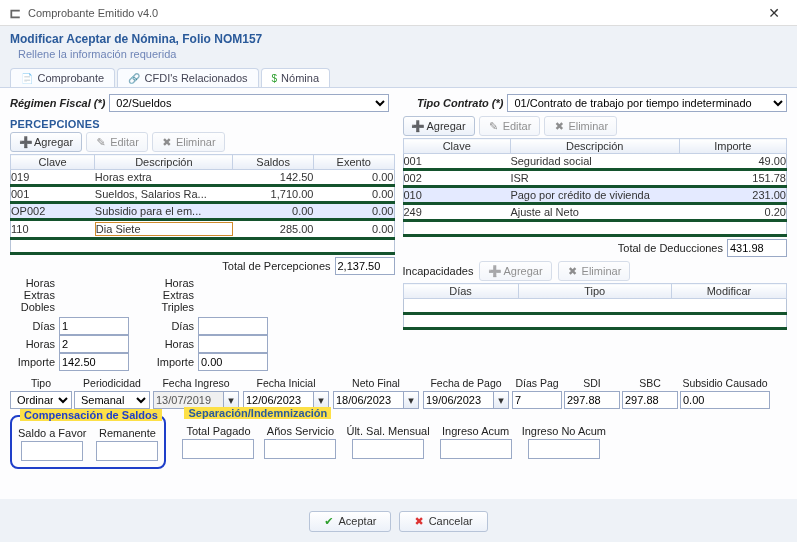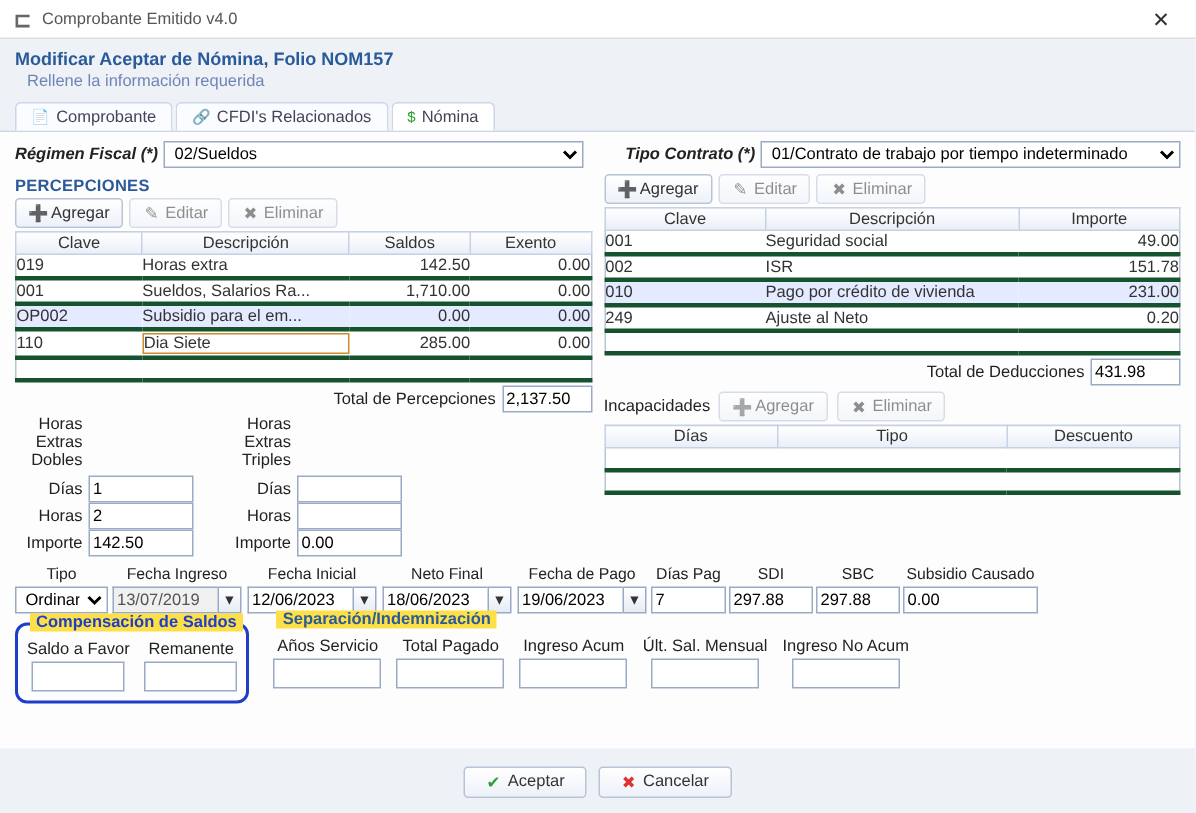--- a/index.html
+++ b/index.html
@@ -282,21 +282,21 @@
         <table class="grid">
           <colgroup>
               <col style="width:30%">
               <col style="width:40%">
               <col style="width:30%">
             </colgroup>
           <thead>
               <tr>
             <th>Días</th>
             <th>Tipo</th>
-            <th>Descuento</th>
+            <th>Modificar</th>
           </tr>
             </thead>
           <tbody>
               <tr>
                 <td></td>
                 <td></td>
                 <td></td>
               </tr>
               <tr>
                 <td></td>
@@ -306,20 +306,24 @@
             </tbody>
         </table>
       </div>
     </div>
   </div>
 
   <div class="frow">
     <div class="fcol" style="width:62px">
         <span class="lbl">Tipo</span>
         <select><option>Ordinaria</option></select>
+      </div>
+    <div class="fcol" style="width:76px">
+        <span class="lbl">Periodicidad</span>
+        <select><option>Semanal</option></select>
       </div>
     <div class="fcol" style="width:88px">
         <span class="lbl">Fecha Ingreso</span>
         <div class="date-wrap">
           <input style="background: rgb(240, 240, 240); width: 70px;" disabled="" value="13/07/2019">
           <span class="dd">▾</span>
         </div>
       </div>
     <div class="fcol" style="width:88px">
         <span class="lbl">Fecha Inicial</span>
@@ -371,33 +375,33 @@
         <div class="gcol">
             <span class="lbl">Remanente</span>
             <input style="">
           </div>
       </div>
     </div>
     <div class="group sep">
       <span class="legend">Separación/Indemnización</span>
       <div class="gr-row">
         <div class="gcol">
+            <span class="lbl">Total Pagado</span>
+            <input style="">
+          </div>
+        <div class="gcol">
             <span class="lbl">Años Servicio</span>
             <input style="">
           </div>
         <div class="gcol">
-            <span class="lbl">Total Pagado</span>
+            <span class="lbl">Últ. Sal. Mensual</span>
             <input style="">
           </div>
         <div class="gcol">
             <span class="lbl">Ingreso Acum</span>
-            <input style="">
-          </div>
-        <div class="gcol">
-            <span class="lbl">Últ. Sal. Mensual</span>
             <input style="">
           </div>
         <div class="gcol">
             <span class="lbl">Ingreso No Acum</span>
             <input style="">
           </div>
       </div>
     </div>
   </div>
 

